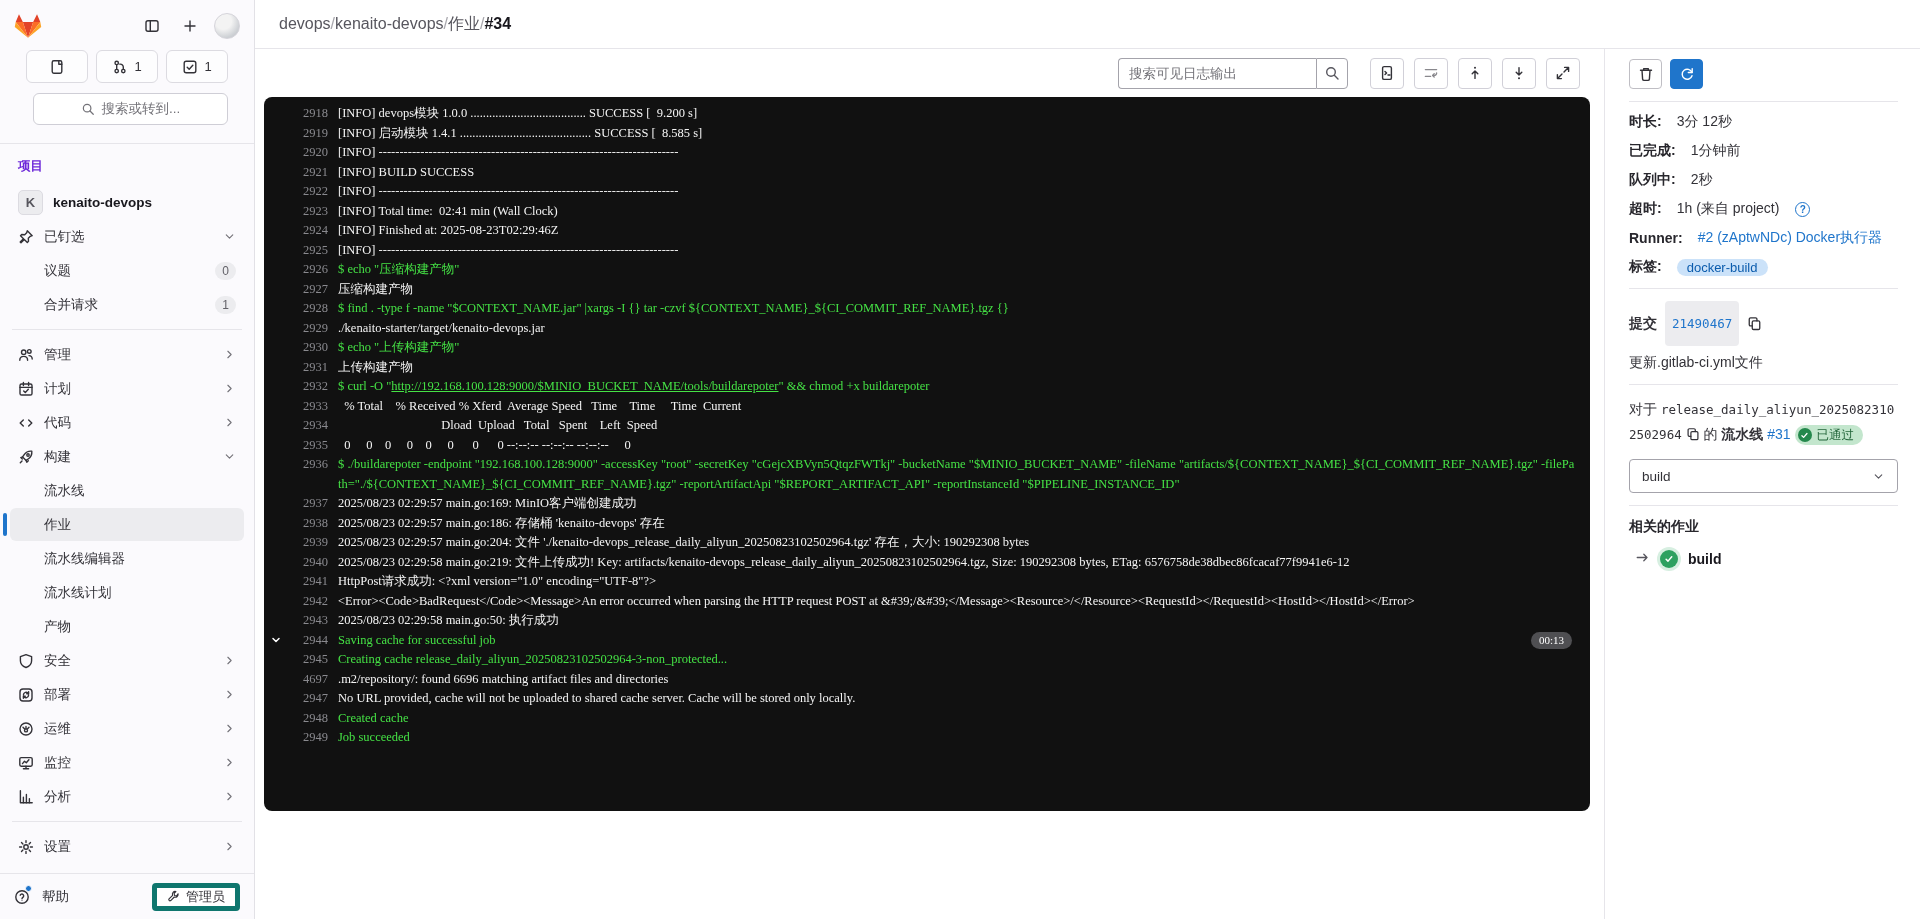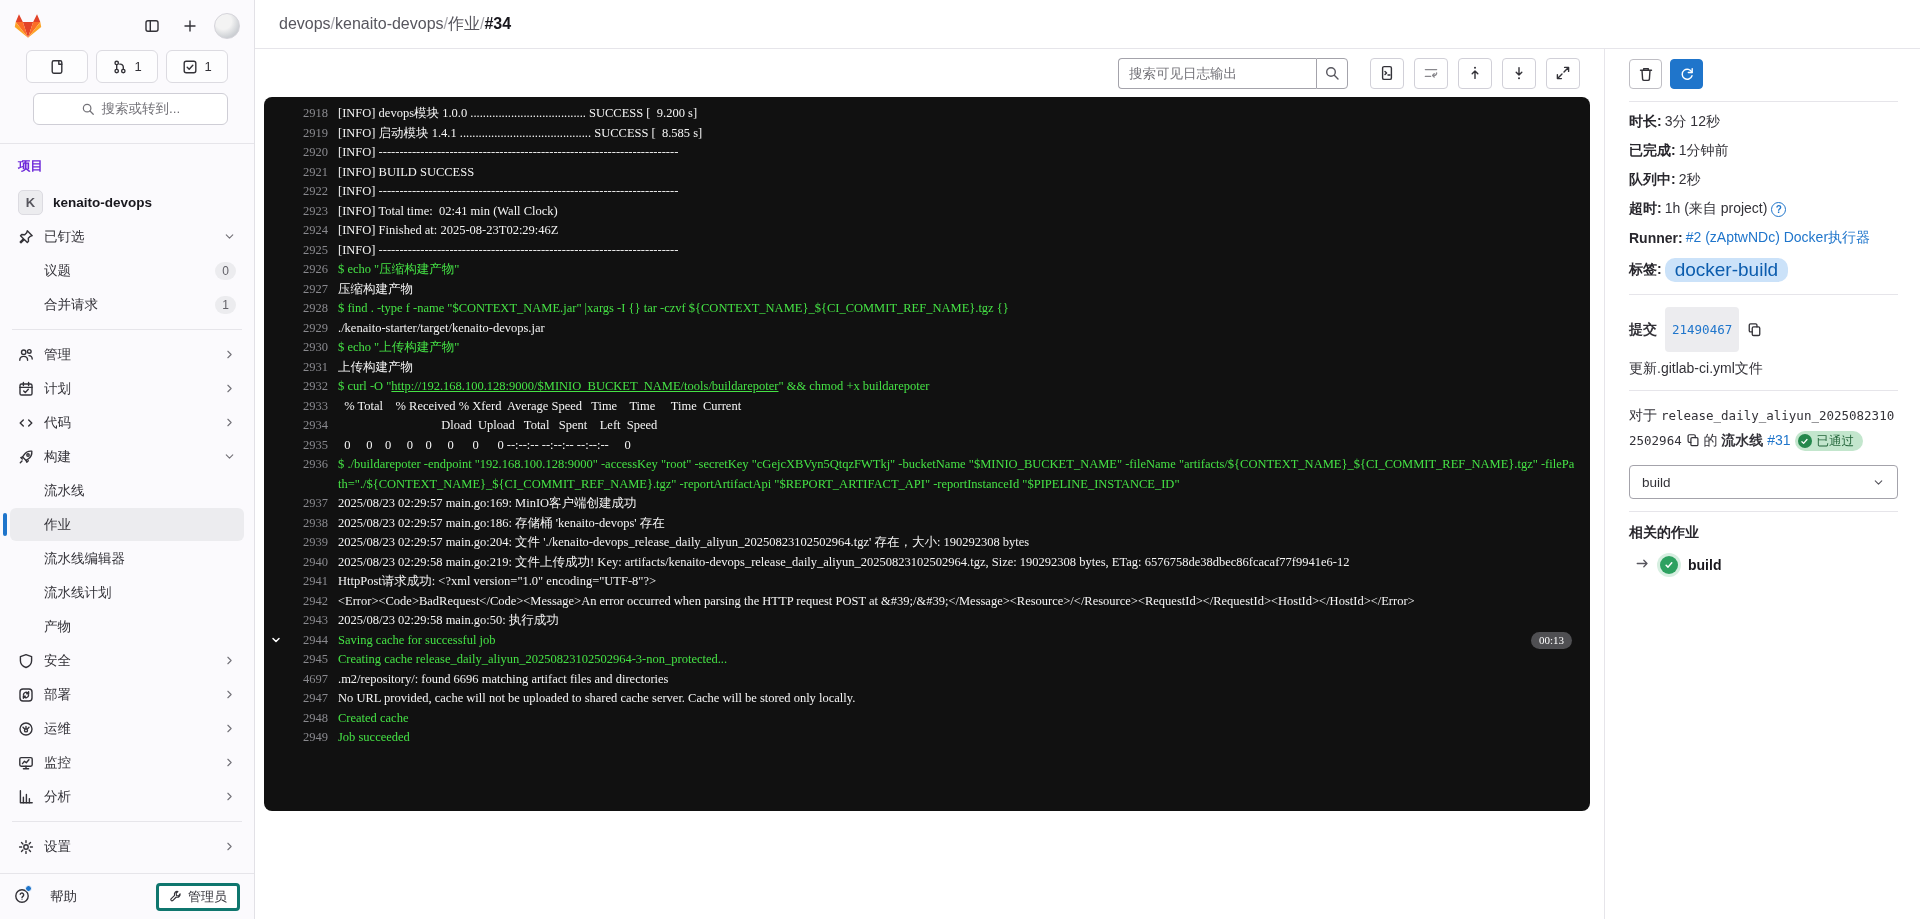--- a/index.html
+++ b/index.html
@@ -43,24 +43,24 @@
     border-radius:4px; background:#1f75cb; }
   .nav-row.sub { padding-left:34px; }
   .proj-avatar { width:25px; height:25px; border-radius:5px; background:#ececef; border:1px solid #dcdbe1;
     display:flex; align-items:center; justify-content:center; font-weight:700; font-size:13px; color:#57565e; }
   .proj-name { font-weight:600; color:#18171d; }
   .count-pill { background:#ececef; color:#626168; border-radius:10px; font-size:12px;
     min-width:21px; height:18px; line-height:18px; text-align:center; padding:0 6px; }
   .nav-divider { border-top:1px solid #e6e5ea; margin:8px 2px; }
   .sb-footer { border-top:1px solid #e6e5ea; height:46px; display:flex; align-items:center;
     justify-content:space-between; padding:0 14px; }
-  .help-item { display:flex; gap:20px; font-size:13.5px; color:#333238; cursor:pointer; position:relative; }
+  .help-item { display:flex; align-items:center; gap:12px; font-size:13.5px; color:#333238; cursor:pointer; position:relative; }
   .help-dot { position:absolute; left:11px; top:-3px; width:7px; height:7px; border-radius:50%;
     background:#1f75cb; border:1px solid #fbfafd; }
-  .admin-btn { display:flex; align-items:center; gap:6px; border:3px solid #0f766e; background:#fff;
+  .admin-btn { display:flex; align-items:center; gap:6px; border:5px solid #0f766e; background:#fff;
     border-radius:4px; height:28px; padding:0 10px; font-size:13px; color:#333238; cursor:pointer; }
 
   
   .topbar { position:absolute; left:255px; top:0; width:1665px; height:49px; background:#fff;
     border-bottom:1px solid #e6e5ea; display:flex; align-items:center; padding:0 24px; }
   .crumbs { display:flex; align-items:center; gap:0; font-size:16px; color:#57565e; }
   .crumbs .sep { color:#a8a7ad; }
   .crumbs .last { color:#18171d; font-weight:600; }
   .crumb { cursor:pointer; }
 
@@ -90,26 +90,26 @@
   .dur-badge { position:absolute; right:4px; top:1px; background:#4f4f52; color:#fff; border-radius:9px;
     font-size:11px; line-height:17px; padding:0 8px; }
 
   
   .aside { position:absolute; left:1604px; top:49px; width:316px; height:870px; background:#fff;
     border-left:1px solid #e6e5ea; padding:10px 22px 0 24px; overflow:hidden; }
   .aside-actions { display:flex; gap:8px; padding-bottom:12px; border-bottom:1px solid #e6e5ea; }
   .aside-btn { width:33px; height:30px; border:1px solid #bfbec4; border-radius:4px; background:#fff;
     display:flex; align-items:center; justify-content:center; color:#333238; cursor:pointer; }
   .aside-btn.primary { background:#1f75cb; border-color:#1f75cb; color:#fff; }
-  .detail-row { margin:11px 0; font-size:14px; color:#333238; display:flex; align-items:center; flex-wrap:wrap; gap:0; }
+  .detail-row { margin:11px 0; font-size:14px; color:#333238; display:flex; align-items:center; flex-wrap:wrap; gap:12px; }
   .detail-row b { font-weight:700; color:#28272d; margin-right:3px; }
   .blue { color:#1f75cb; }
   .help-q { width:15px; height:15px; border-radius:50%; border:1.4px solid #1f75cb; color:#1f75cb;
     font-size:10px; font-weight:700; display:inline-flex; align-items:center; justify-content:center; margin-left:4px; cursor:pointer; }
-  .tag-pill { background:#cbe2f9; color:#0b5cad; border-radius:10px; padding:1px 10px; font-size:19px; }
+  .tag-pill { background:#cbe2f9; color:#0b5cad; border-radius:10px; padding:1px 10px; font-size:13px; }
   .aside-sep { border-top:1px solid #e6e5ea; margin:12px 0; }
   .commit-line { display:flex; align-items:center; gap:8px; font-size:14px; }
   .commit-line b { font-weight:700; }
   .sha-chip { background:#ececef; border-radius:4px; padding:15px 7px; font-family:"DejaVu Sans Mono", monospace;
     font-size:12.5px; color:#1f75cb; cursor:pointer; }
   .copy-btn { color:#333238; cursor:pointer; display:inline-flex; }
   .commit-msg { margin-top:8px; font-size:14px; color:#333238; }
   .pipe-text { font-size:14px; line-height:25px; color:#333238; word-break:break-all; }
   .mono { font-family:"DejaVu Sans Mono", monospace; font-size:12.5px; }
   .pass-badge { display:inline-flex; align-items:center; gap:5px; background:#c3e6cd; color:#24663b;

